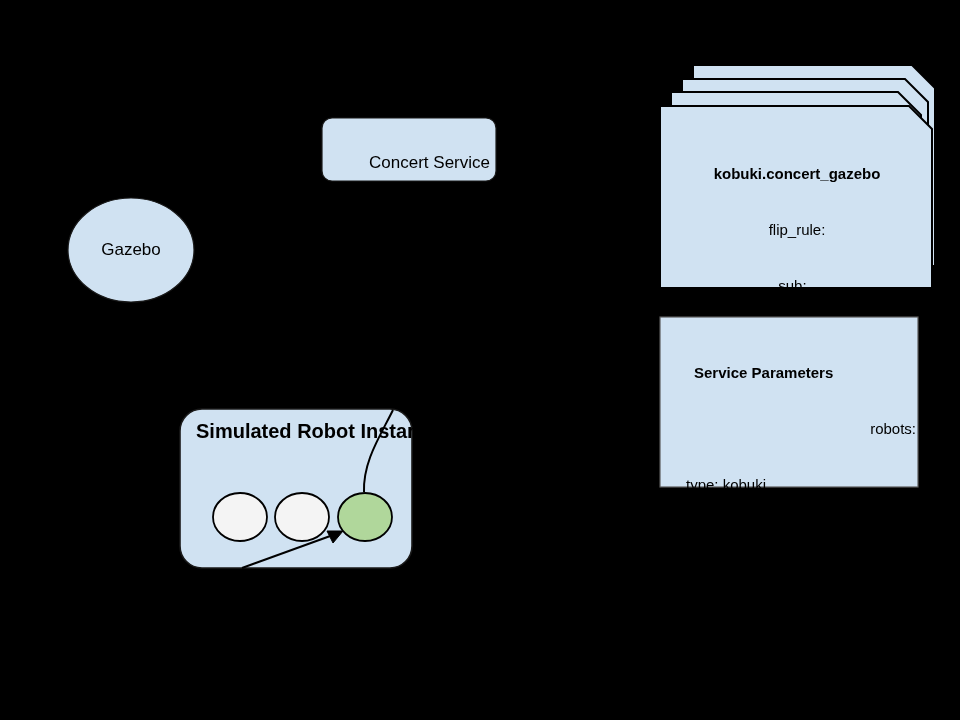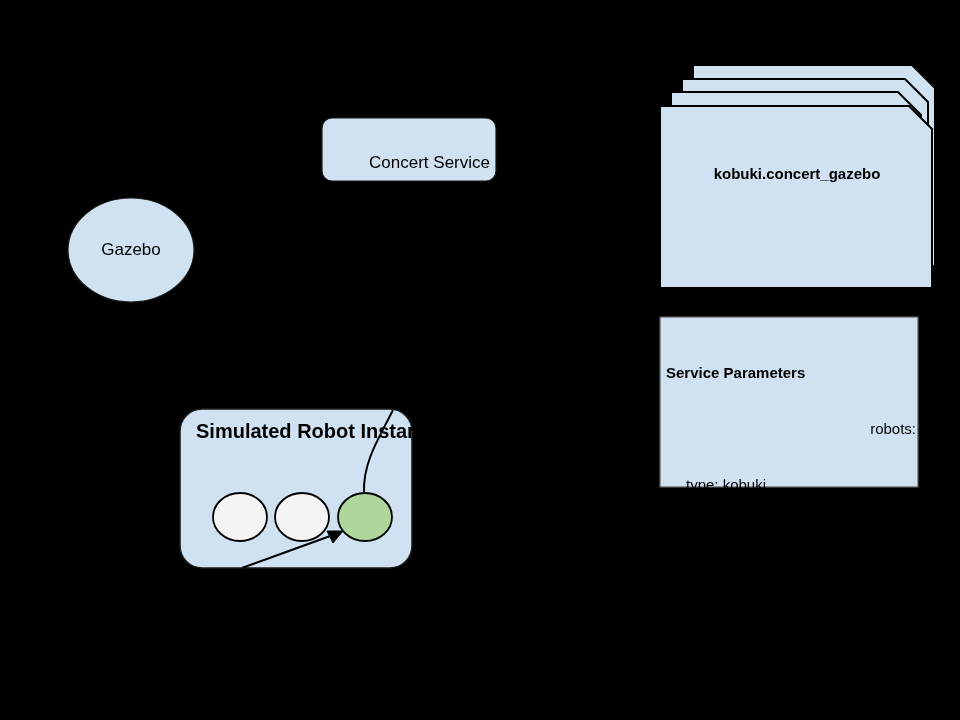--- a/index.html
+++ b/index.html
@@ -81,20 +81,21 @@
     left: 666px;
     top: 327px;
     width: 250px;
     font-size: 15px;
     line-height: 18.6px;
     text-align: left;
   }
   .param-text .hdr {
     font-weight: bold;
     display: block;
+    margin-left: 28px;
   }
   .param-text .ln {
     display: block;
     text-align: right;
   }
   .param-text .ind1 {
     display: block;
     padding-left: 9px;
   }
   .param-text .ind2 {
@@ -151,20 +152,22 @@
 
   <div class="node-text gazebo-label">Gazebo</div>
 
   <div class="node-text concert-label">
     <span>Concert Service</span><br>
     <span>Gazebo</span>
   </div>
 
   <div class="node-text doc-text">
     <span class="hdr">kobuki.concert_gazebo</span>
+    <span class="ln">flip_rule:</span>
+    <span class="ind">sub: …</span>
   </div>
 
   <div class="node-text param-text">
     <span class="hdr">Service Parameters</span>
     <span class="ln">robots:</span>
     <span class="ind2">type: kobuki</span>
     <span class="ind2">robot_rapp_whitelist: [rocon_apps]</span>
     <span class="ind2">location: [ x, y, z]</span>
     <span class="ind1">- ….</span>
     

